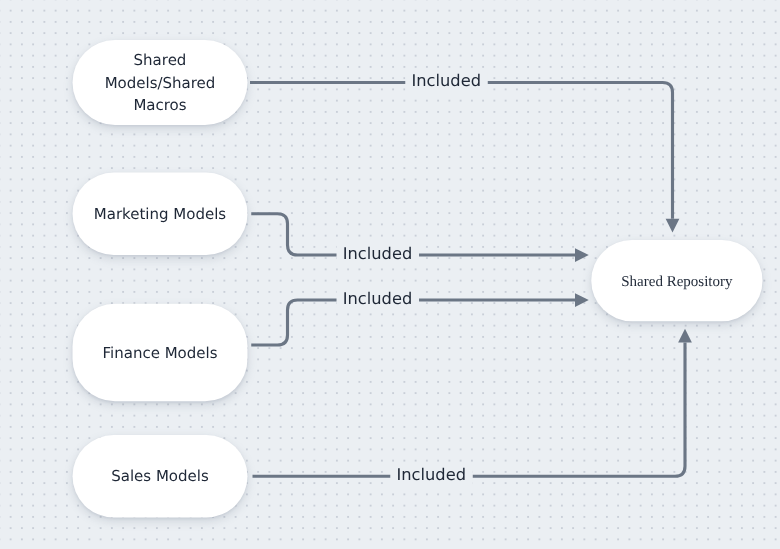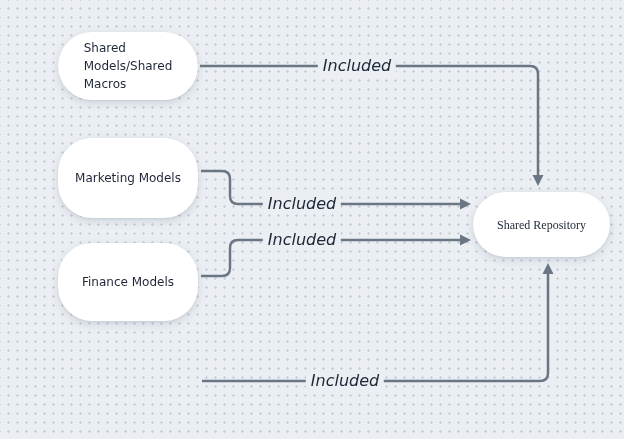--- a/index.html
+++ b/index.html
@@ -34,40 +34,40 @@
   .edges-svg polygon{
     fill:var(--connector);
     stroke:none;
   }
   .node{
     position:absolute;
     background:var(--node-fill);
     border-radius:34px;
     box-shadow:0 3px 8px rgba(104,119,138,0.22), 0 1px 2px rgba(104,119,138,0.12);
     display:flex;align-items:center;justify-content:center;
+    text-align:center;
     color:var(--text);
     font-size:12px;
     line-height:18px;
     white-space:pre-line;
   }
   .node-shared-models{left:58px;top:32px;width:140px;height:68px;}
-  .node-marketing   {left:58px;top:138px;width:140px;height:80px;}
+  .node-marketing   {left:58px;top:138px;width:140px;height:66px;}
   .node-finance     {left:58px;top:243px;width:140px;height:78px;}
   .node-sales       {left:58px;top:348px;width:140px;height:66px;}
   .node-repository  {left:473px;top:192px;width:137px;height:65px;font-family:Liberation Serif, serif;}
   .edge-label{
     position:absolute;
     transform:translate(-50%,-50%);
     background:var(--background);
     color:var(--text);
-    font-size:16px;
+    font-size:13px;
     line-height:14px;
     padding:1px 5px;
     white-space:nowrap;
-    font-style:italic;
   }
   .edge-label-1{left:357px;top:66px;}
   .edge-label-2{left:302px;top:204px;}
   .edge-label-3{left:302px;top:240px;}
   .edge-label-4{left:345px;top:381px;}
 </style>
 </head>
 <body>
 
 <div class="canvas">
@@ -102,20 +102,23 @@
   </div>
 
   <div class="node node-marketing">
     <span>Marketing Models</span>
   </div>
 
   <div class="node node-finance">
     <span>Finance Models</span>
   </div>
 
+  <div class="node node-sales">
+    <span>Sales Models</span>
+  </div>
 
   <div class="node node-repository">
     <span>Shared Repository</span>
   </div>
 
   <span class="edge-label edge-label-1">Included</span>
   <span class="edge-label edge-label-2">Included</span>
   <span class="edge-label edge-label-3">Included</span>
   <span class="edge-label edge-label-4">Included</span>
 

